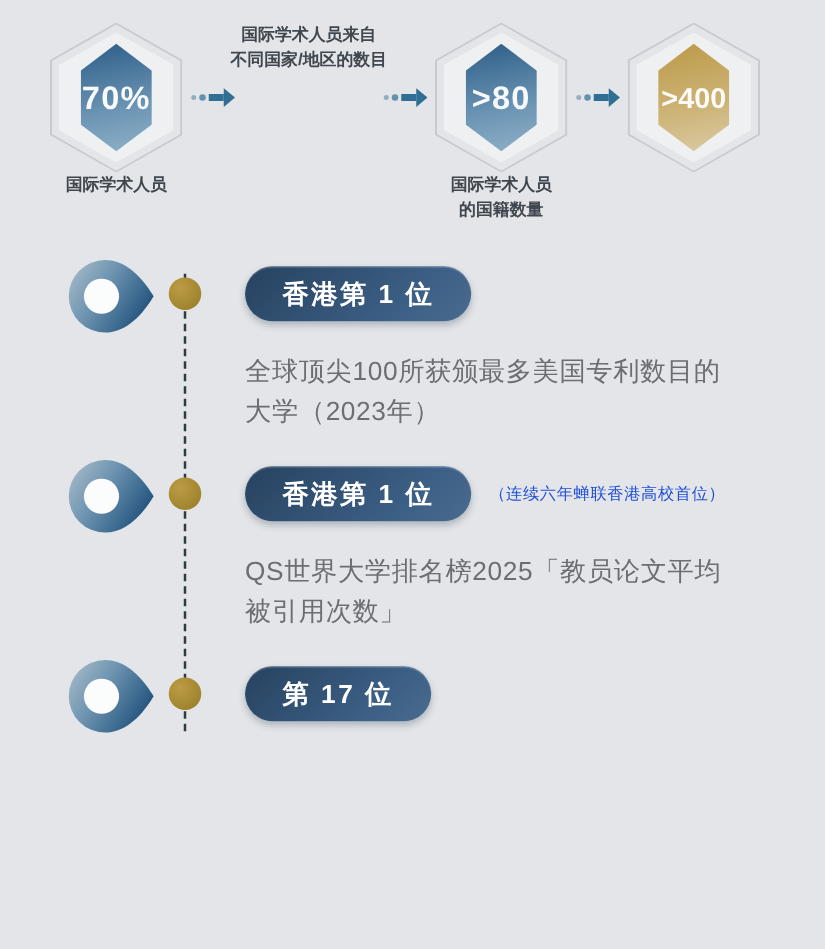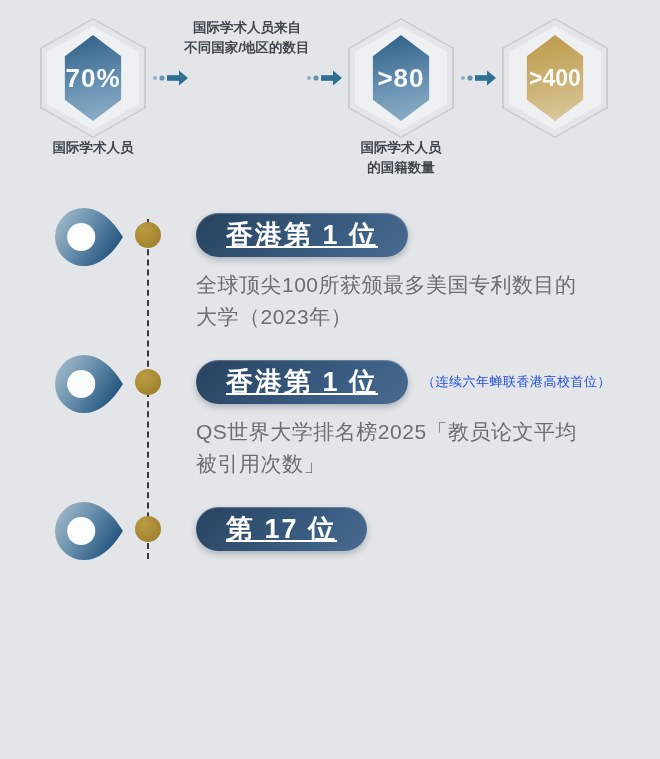--- a/index.html
+++ b/index.html
@@ -43,24 +43,24 @@
   .t-item { display:flex; align-items:flex-start; margin-bottom:26px; position:relative; }
   .pin-wrap { width:76px; height:64px; flex:none; margin-top:-8px; }
   .dot-zone { width:44px; flex:none; display:flex; justify-content:center; margin-top:9px; }
   .gold-dot { width:26px; height:26px; border-radius:50%;
               background:radial-gradient(circle at 35% 32%,#bb9c44,#9c7f2b 85%); }
   .t-content { padding-left:26px; }
   .badge-row { display:flex; align-items:center; }
   .rank-badge { display:inline-flex; align-items:center; justify-content:center;
                 height:44px; padding:0 30px; border-radius:24px;
                 background:linear-gradient(135deg,#27425f 0%,#3c5f85 70%,#4a6b8e 100%);
-                color:#ffffff; font-size:27px; font-weight:bold; letter-spacing:2px;
-                box-shadow:0 3px 6px rgba(30,50,70,.28), inset 0 1px 1px rgba(255,255,255,.25);text-decoration:underline; }
+                color:#ffffff; font-size:21px; font-weight:bold; letter-spacing:2px;
+                box-shadow:0 3px 6px rgba(30,50,70,.28), inset 0 1px 1px rgba(255,255,255,.25); }
   .rank-note { margin-left:14px; font-size:13px; color:#1d4ed8; letter-spacing:.5px; }
-  .rank-desc { margin-top:12px; font-size:21px; color:#6c6e71; line-height:1.55;
+  .rank-desc { margin-top:25px; font-size:21px; color:#6c6e71; line-height:1.55;
                letter-spacing:.5px; white-space:pre-line; }
 </style>
 </head>
 <body>
 
 <svg width="0" height="0" style="position:absolute" aria-hidden="true">
   <defs>
     <linearGradient id="pinGrad" x1="0" y1="0" x2="1" y2="0.55">
       <stop offset="0" stop-color="#aebfcc"></stop>
       <stop offset="0.45" stop-color="#7096b2"></stop>

